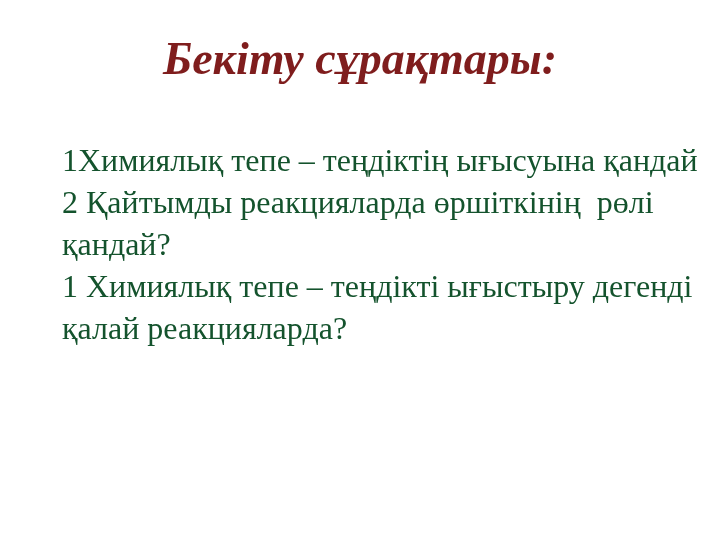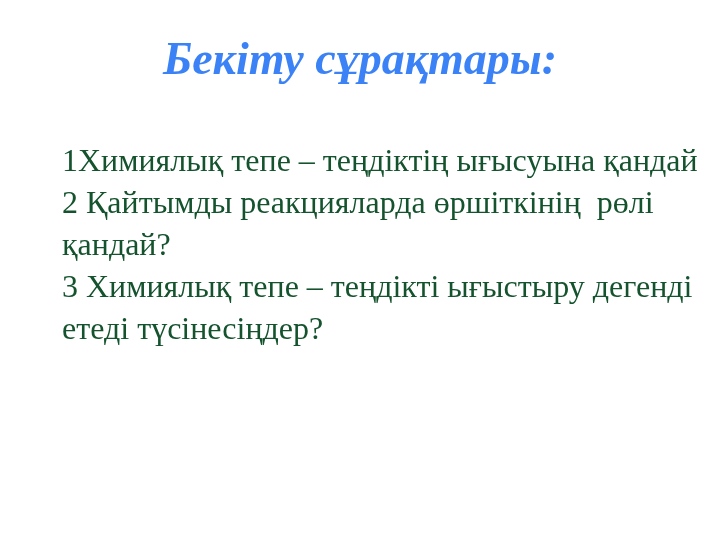--- a/index.html
+++ b/index.html
@@ -18,21 +18,21 @@
   .slide-title {
     position: absolute;
     top: 30px;
     left: 0;
     width: 720px;
     text-align: center;
     font-size: 46px;
     line-height: 58px;
     font-weight: bold;
     font-style: italic;
-    color: #3b82f6;
+    color: #7f1d1d;
     letter-spacing: 0px;
     white-space: pre;
   }
   .slide-body {
     position: absolute;
     top: 139px;
     left: 62px;
     width: 648px;
     color: #000000;
   }
@@ -47,17 +47,17 @@
 <body>
 
 <div class="slide">
 
   <div class="slide-title">Бекіту сұрақтары:</div>
 
   <div class="slide-body">
     <div class="body-line">1Химиялық тепе – теңдіктің ығысуына қандай</div>
     <div class="body-line">2 Қайтымды реакцияларда өршіткінің  рөлі</div>
     <div class="body-line">қандай?</div>
-    <div class="body-line">3 Химиялық тепе – теңдікті ығыстыру дегенді</div>
-    <div class="body-line">етеді түсінесіңдер?</div>
+    <div class="body-line">1 Химиялық тепе – теңдікті ығыстыру дегенді</div>
+    <div class="body-line">қалай реакцияларда?</div>
   </div>
 
 </div>
 
 </body></html>

